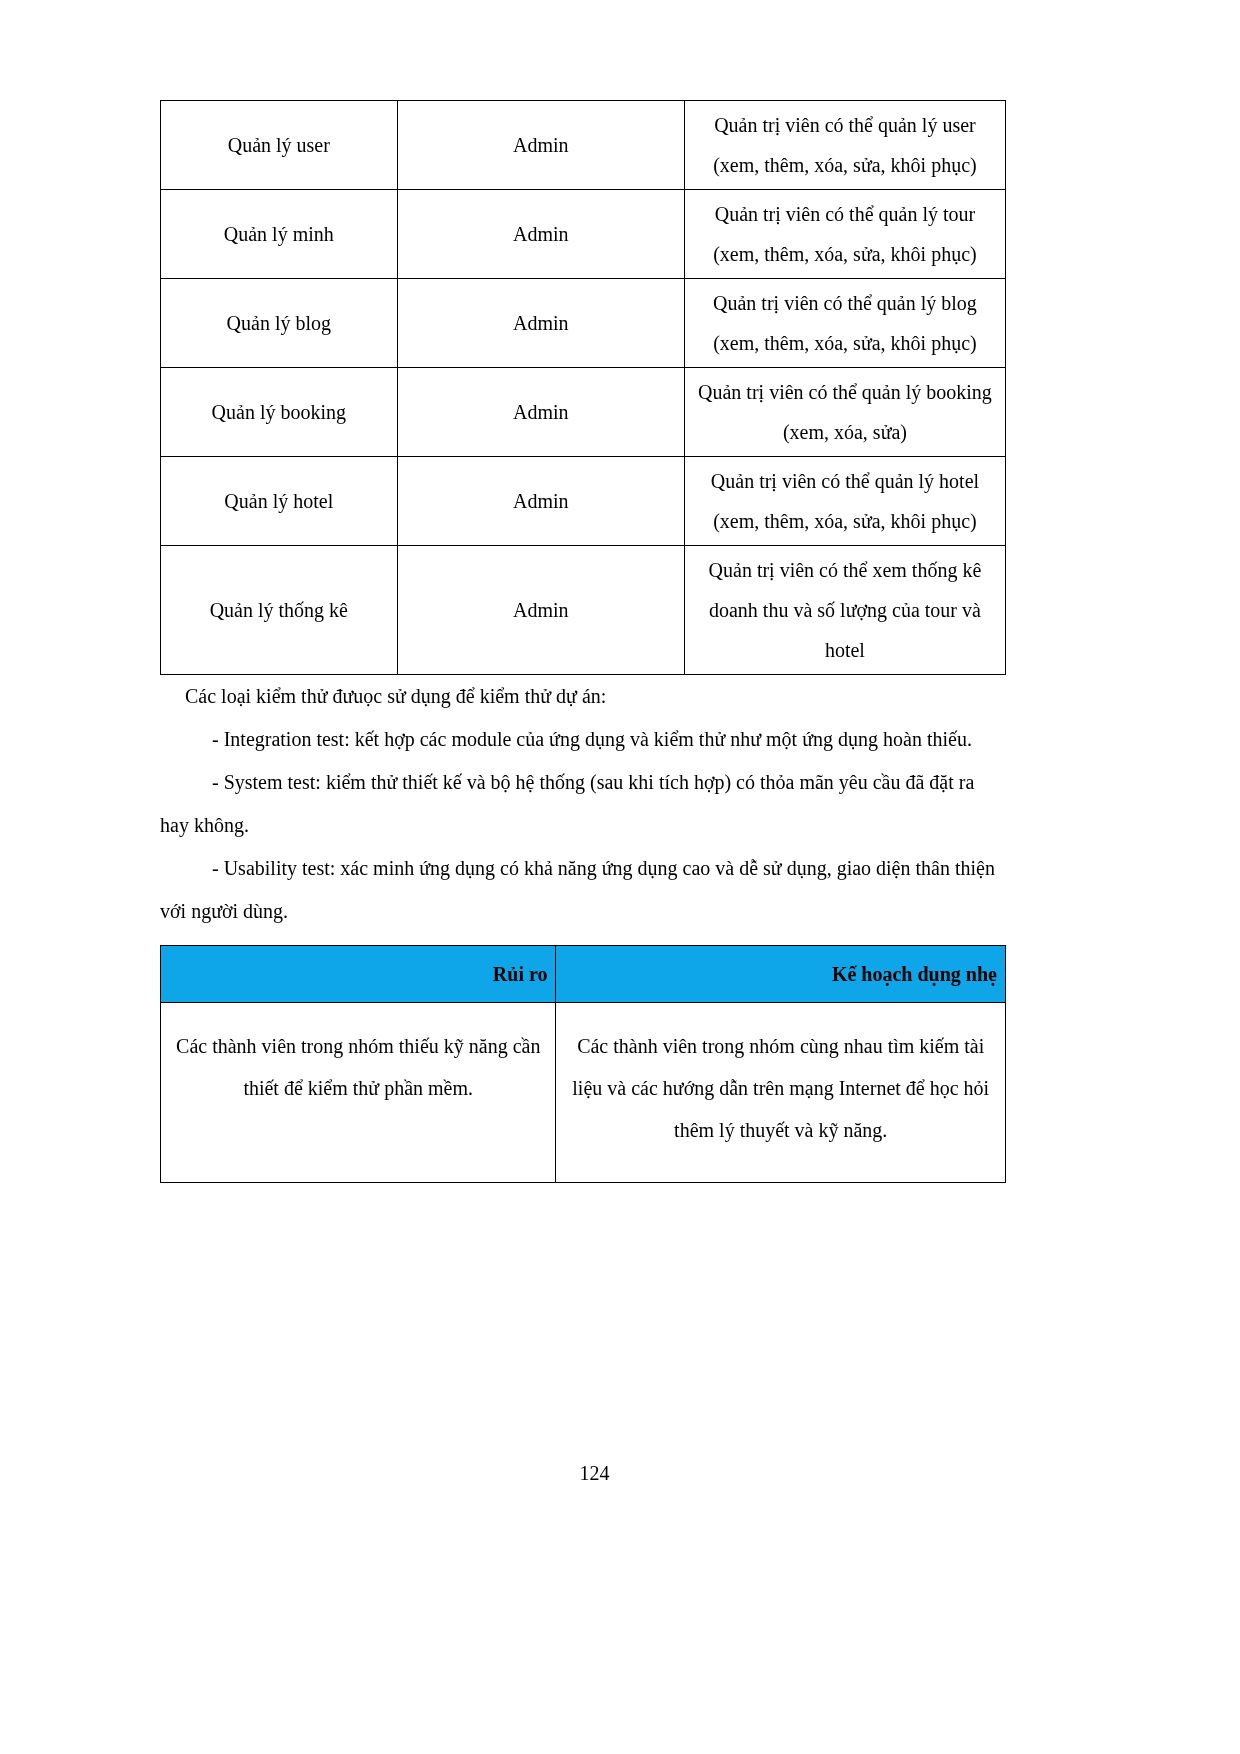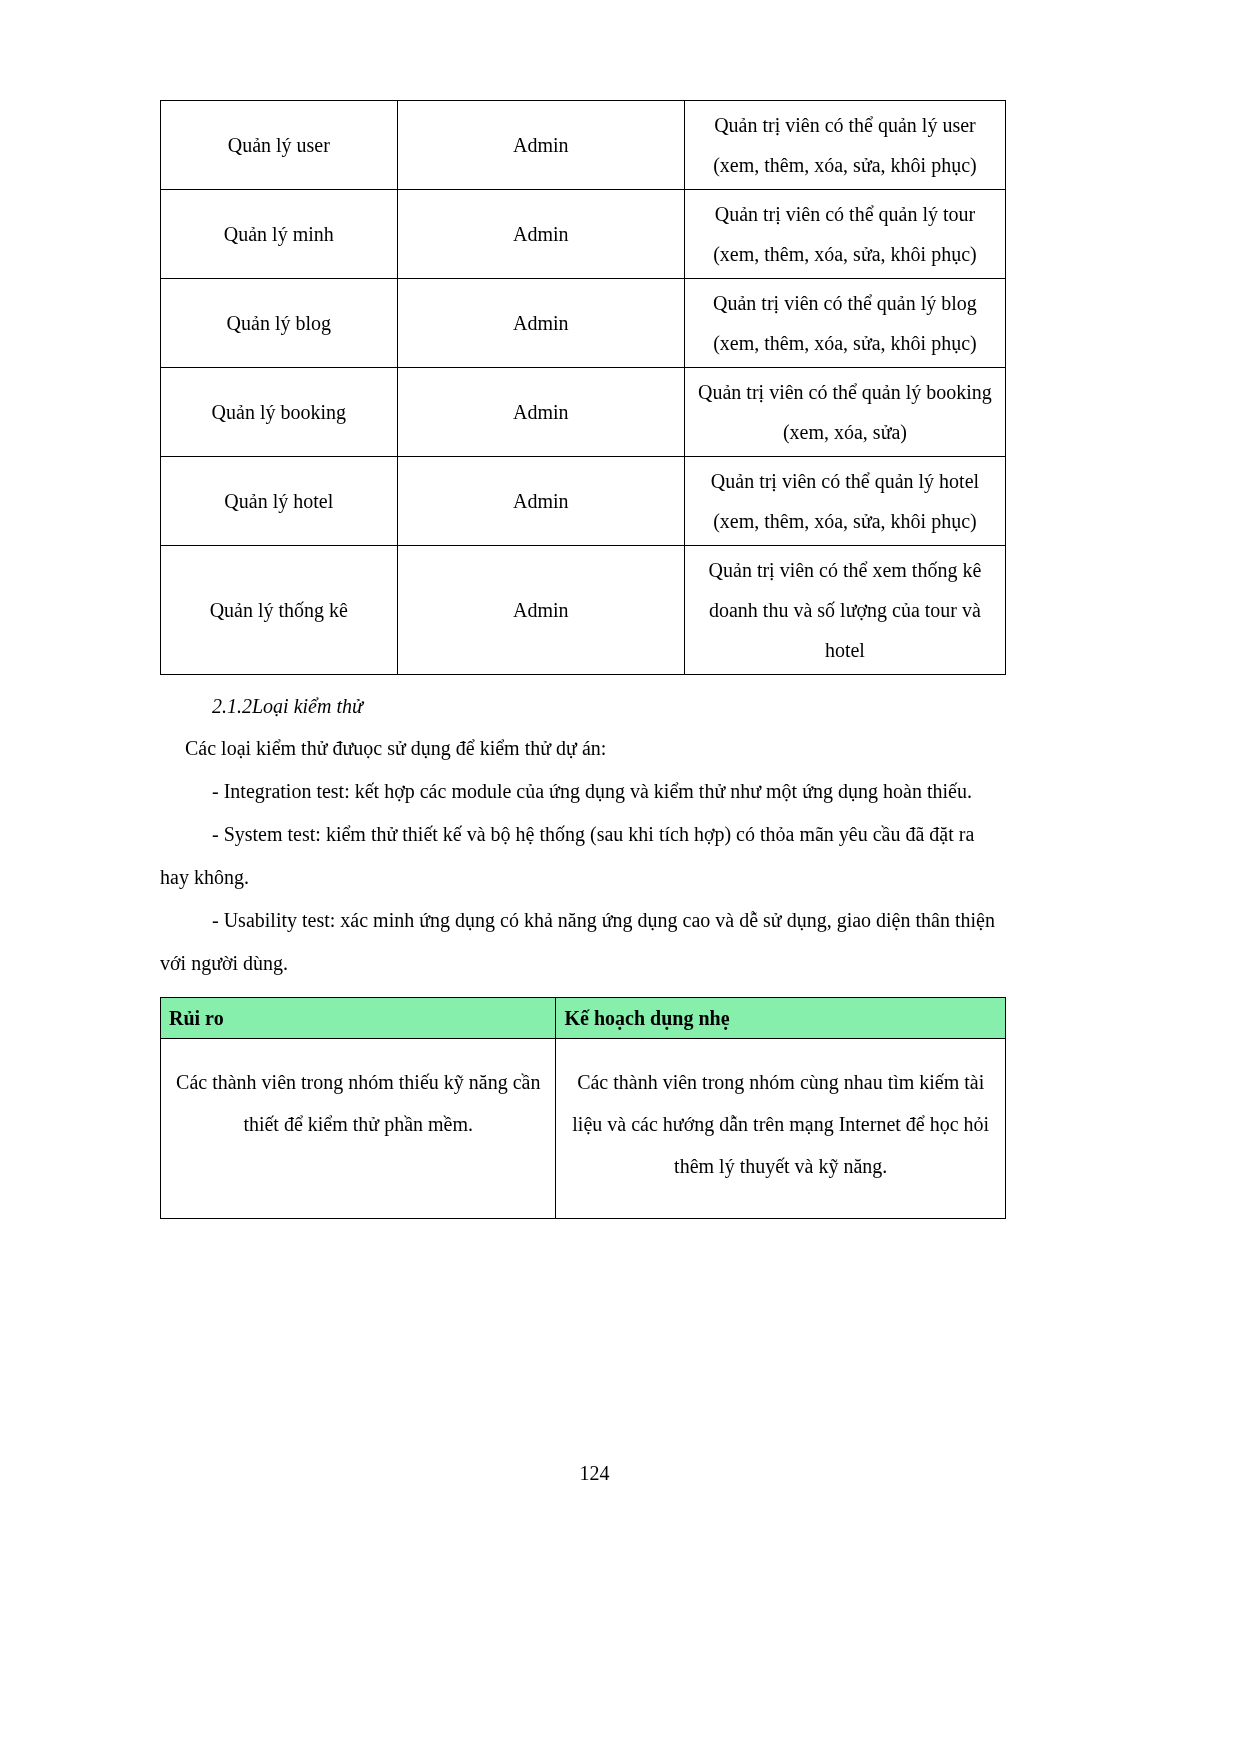--- a/index.html
+++ b/index.html
@@ -49,24 +49,24 @@
     line-height: 2.15;
     text-align: left;
   }
   .ind1 { text-indent: 25px; }
   .ind2 { text-indent: 52px; }
 
   
   .t2 { margin-top: 12px; }
   .t2 th {
     border: 1.5px solid #000000;
-    background: #86efac;
+    background: #0ea5e9;
     font-weight: bold;
-    text-align: left;
-    padding: 5px 8px;
+    text-align: right;
+    padding: 13px 8px;
     font-size: 20px;
     line-height: 1.5;
   }
   .t2 td {
     border: 1.5px solid #000000;
     text-align: center;
     vertical-align: top;
     line-height: 2.1;
     padding: 22px 14px;
     font-size: 20px;
@@ -118,21 +118,20 @@
           <td class="c3">Quản trị viên có thể quản lý hotel (xem, thêm, xóa, sửa, khôi phục)</td>
         </tr>
         <tr>
           <td class="c1">Quản lý thống kê</td>
           <td class="c2">Admin</td>
           <td class="c3">Quản trị viên có thể xem thống kê doanh thu và số lượng của tour và hotel</td>
         </tr>
       </tbody>
     </table>
 
-    <p class="h-italic">2.1.2Loại kiểm thử</p>
     <p class="body ind1">Các loại kiểm thử đưuọc sử dụng để kiểm thử dự án:</p>
     <p class="body ind2">- Integration test: kết hợp các module của ứng dụng và kiểm thử như một ứng dụng hoàn thiếu.</p>
     <p class="body ind2">- System test: kiểm thử thiết kế và bộ hệ thống (sau khi tích hợp) có thỏa mãn yêu cầu đã đặt ra hay không.</p>
     <p class="body ind2">- Usability test: xác minh ứng dụng có khả năng ứng dụng cao và dễ sử dụng, giao diện thân thiện với người dùng.</p>
 
     <table class="t2">
       <thead>
         <tr>
           <th class="rc">Rủi ro</th>
           <th class="mc">Kế hoạch dụng nhẹ</th>

